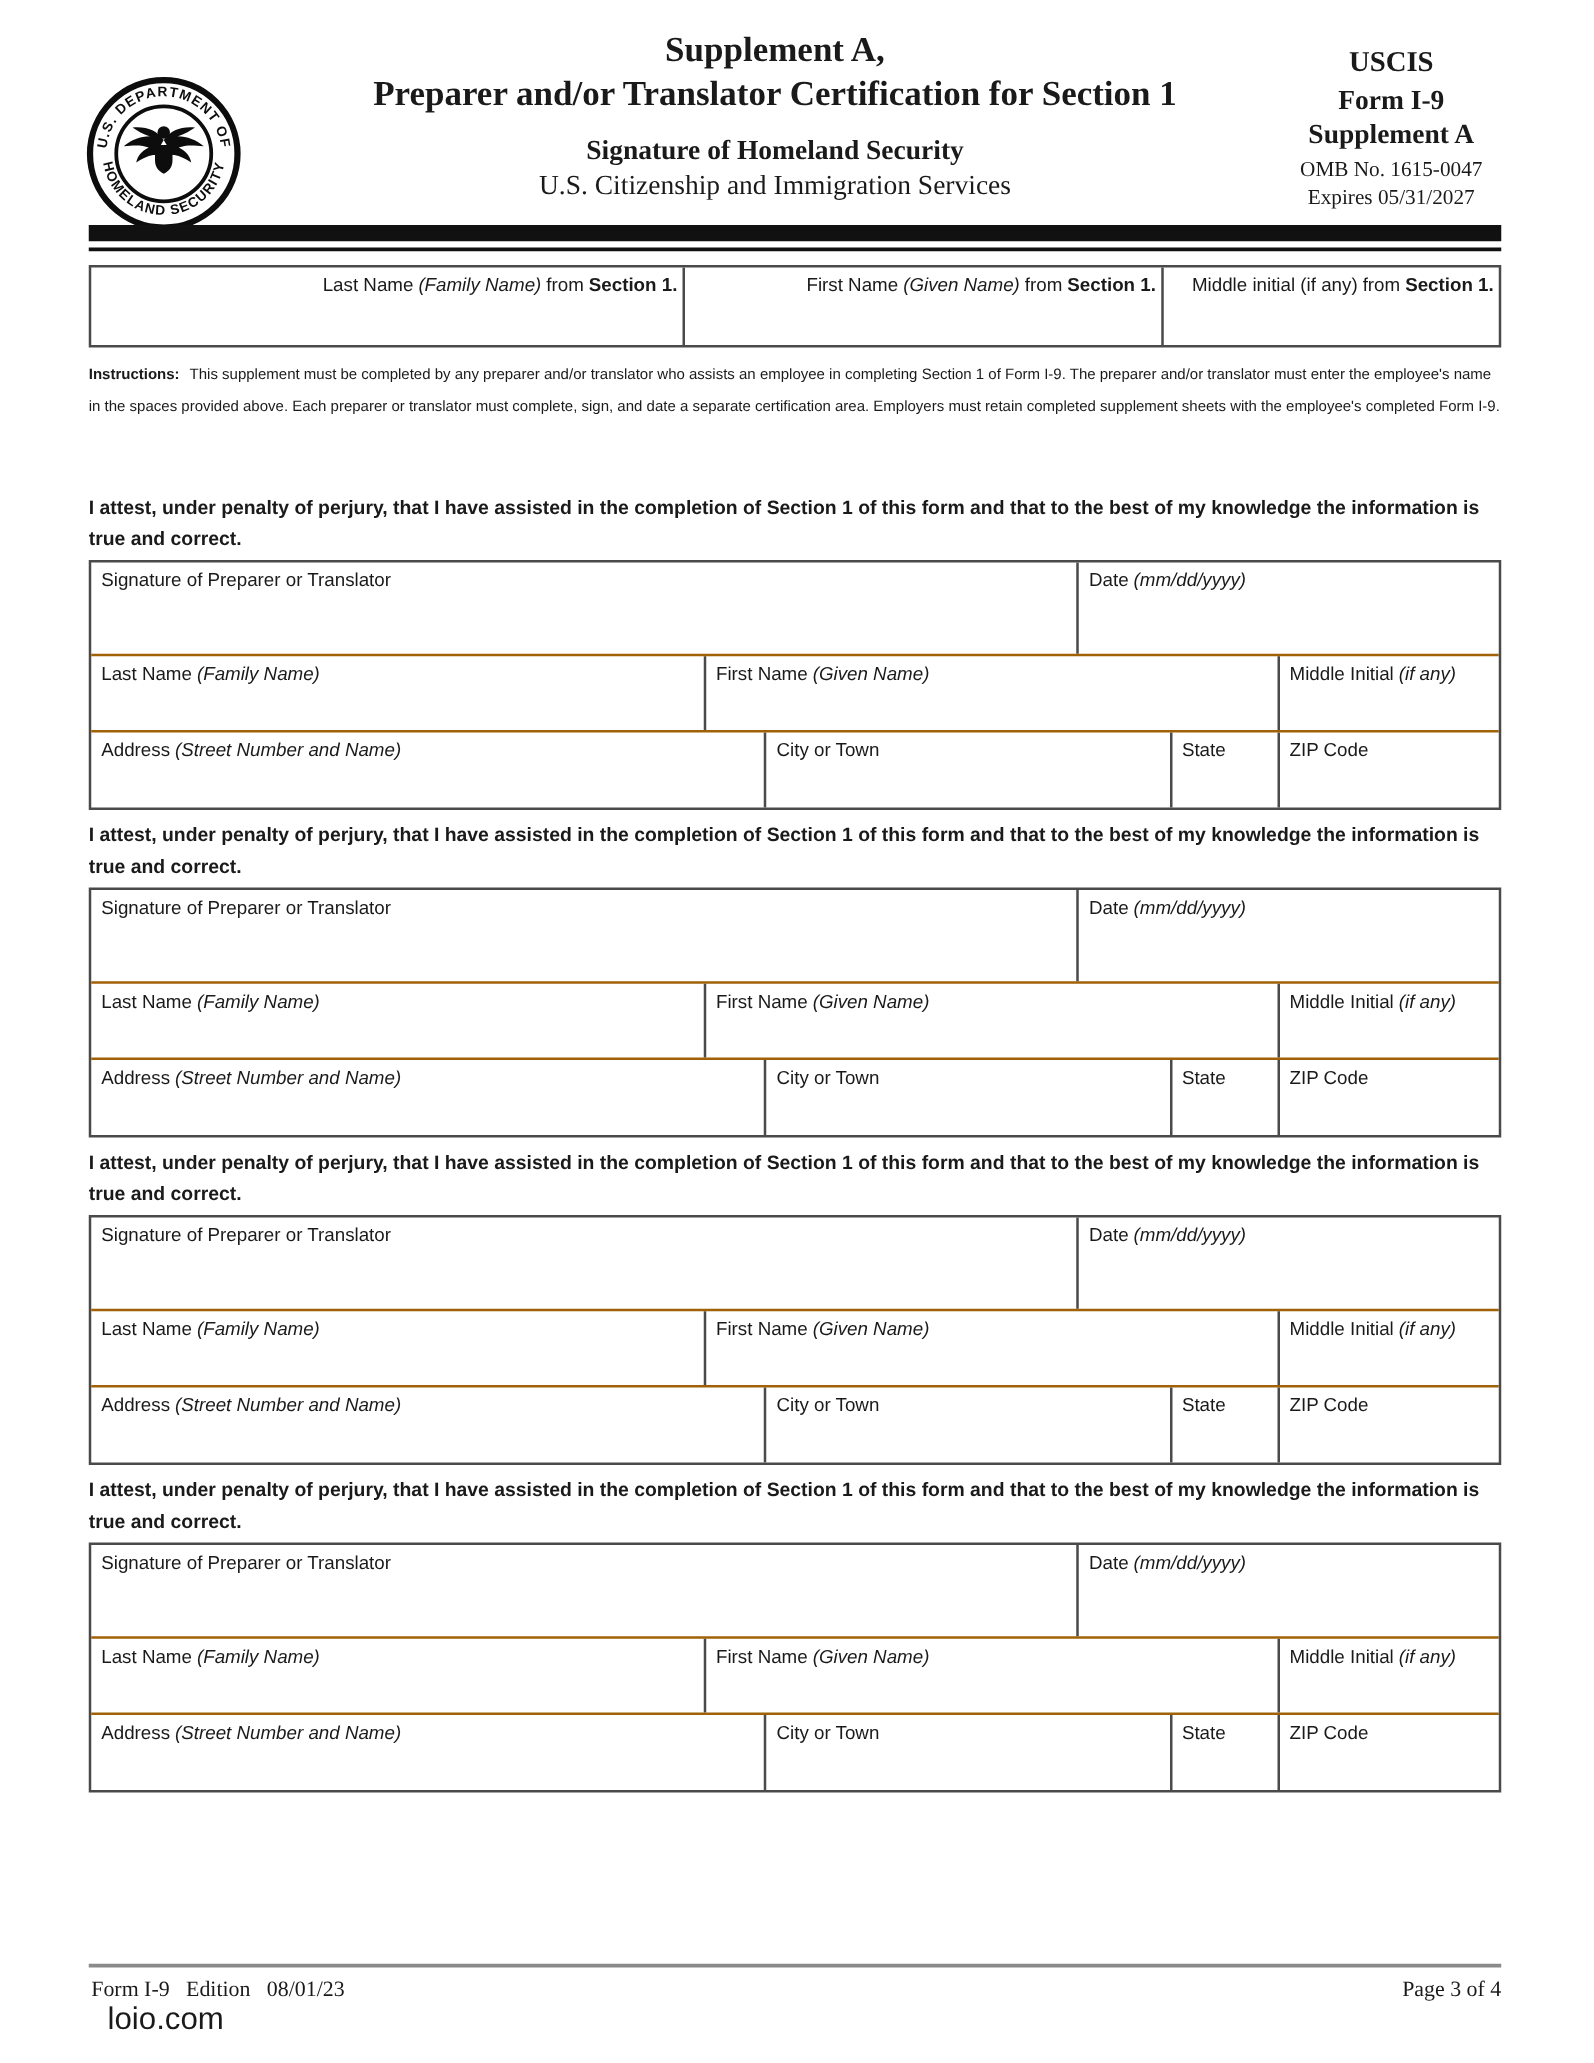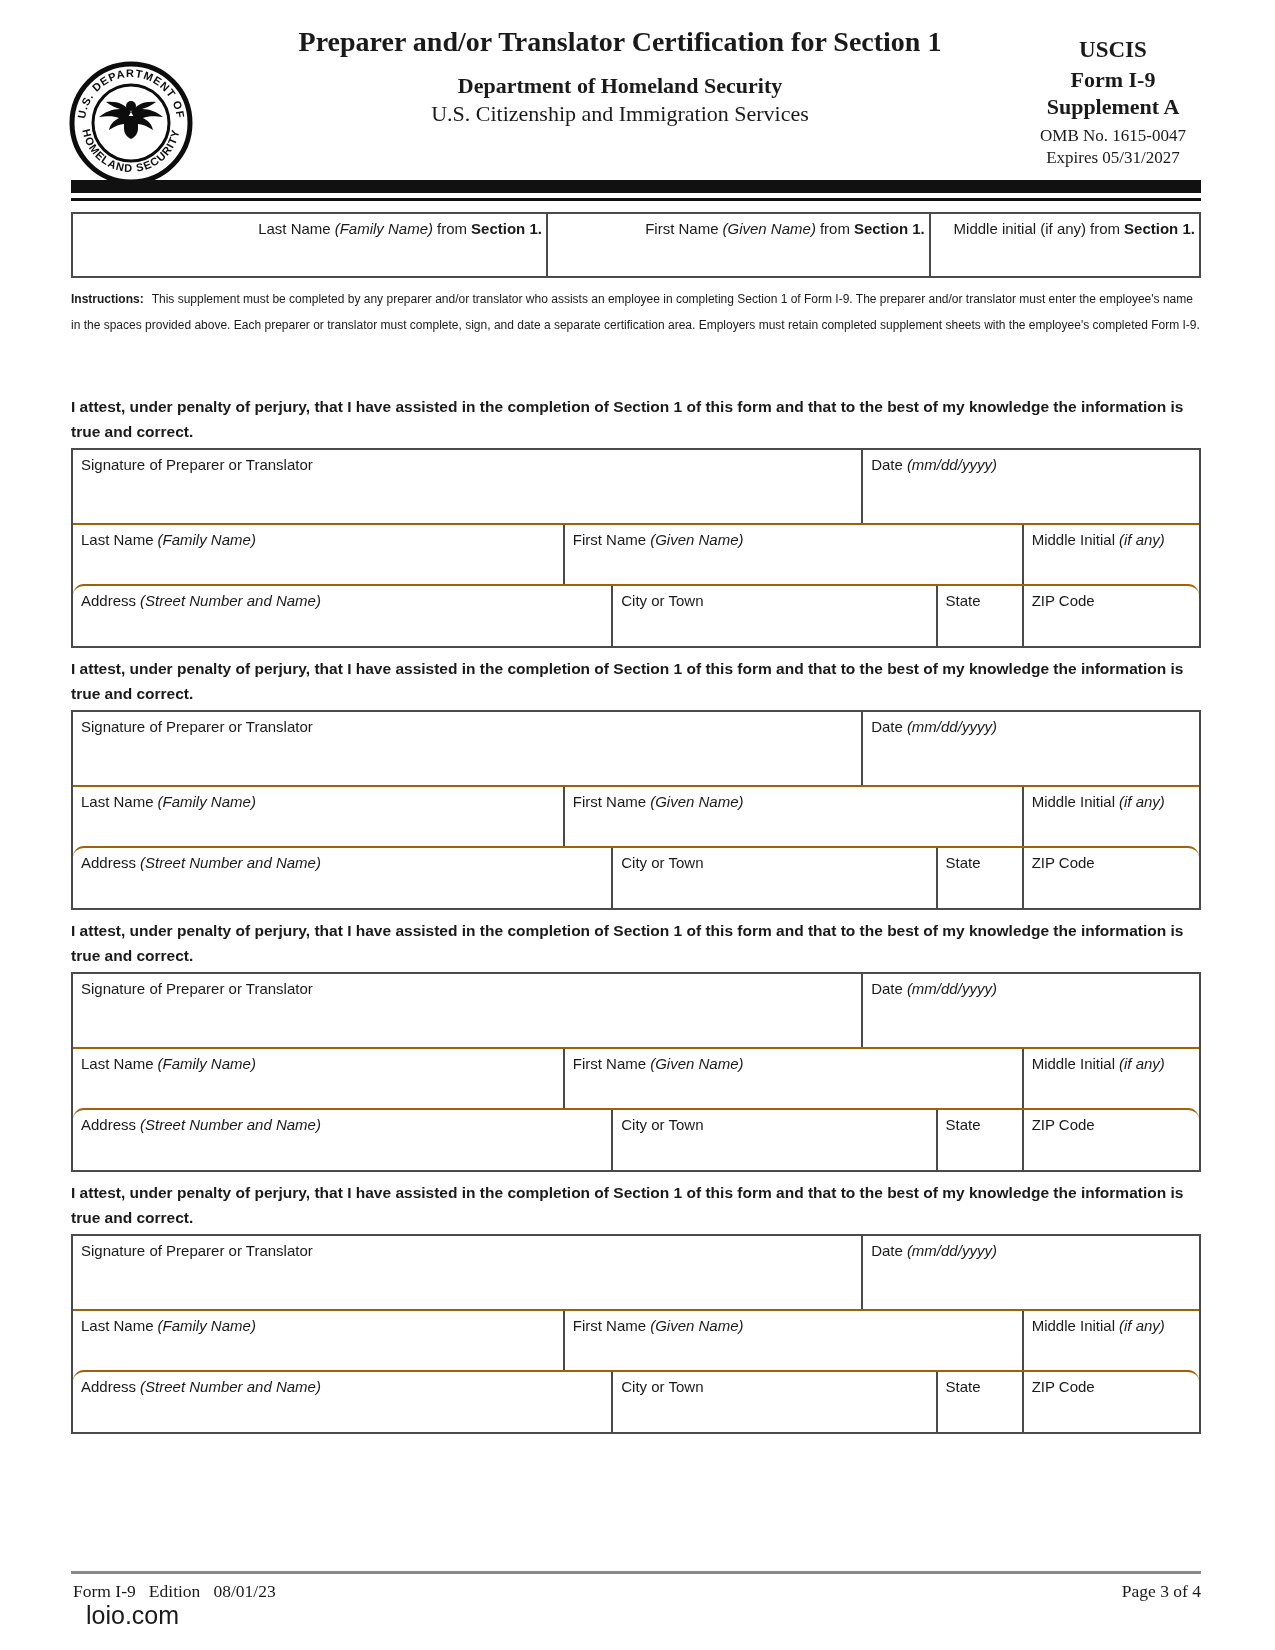--- a/index.html
+++ b/index.html
@@ -46,21 +46,21 @@
   
   .instructions{left:71px;top:286px;width:1130px;font-size:12px;line-height:26px;}
   .instructions .ilabel{font-weight:bold;margin-right:8px;}
 
   
   .cert-block{left:71px;width:1130px;}
   .attest{font-size:15.5px;font-weight:bold;line-height:25px;height:50px;margin:0;}
   .cert-table{position:relative;margin-top:4px;width:1130px;border:2px solid #4a4a4a;box-sizing:border-box;background:#fff;}
   .row-sig{height:73px;}
   .row-name{height:61px;}
-  .row-addr{height:62px;border-radius:11px;}
+  .row-addr{height:62px;}
   .c-sig{width:70%;}
   .c-date{width:30%;}
   .c-last{width:43.5%;}
   .c-first{width:40.75%;}
   .c-mid{width:15.75%;}
   .c-address{width:47.8%;}
   .c-city{width:28.8%;}
   .c-state{width:7.65%;}
   .c-zip{width:15.75%;}
 
@@ -93,22 +93,23 @@
 
   <g fill="#0d0d0d">
     <path d="M63,52 C57,44 49,41 38,42 C44,46 48,48 52,49 C44,49 37,52 31,57 C40,56 46,56 51,58 C45,61 42,65 41,70 C47,66 52,64 56,64 Z"></path>
     <path d="M63,52 C69,44 77,41 88,42 C82,46 78,48 74,49 C82,49 89,52 95,57 C86,56 80,56 75,58 C81,61 84,65 85,70 C79,66 74,64 70,64 Z"></path>
     <circle cx="63" cy="46" r="5"></circle>
     <path d="M56,56 h14 v12 c0,6 -3,9 -7,11 c-4,-2 -7,-5 -7,-11 Z"></path>
   </g>
 </svg>
 
 <div class="abs title-wrap">
+  <div class="title-line1">Supplement A,</div>
   <div class="title-line2">Preparer and/or Translator Certification for Section 1</div>
-  <div class="agency1">Department of Homeland Security</div>
+  <div class="agency1">Signature of Homeland Security</div>
   <div class="agency2">U.S. Citizenship and Immigration Services</div>
 </div>
 
 <div class="abs formblock">
   <div class="fb1">USCIS</div>
   <div class="fb2">Form I-9</div>
   <div class="fb3">Supplement A</div>
   <div class="fb4">OMB No. 1615-0047</div>
   <div class="fb5">Expires 05/31/2027</div>
 </div>

